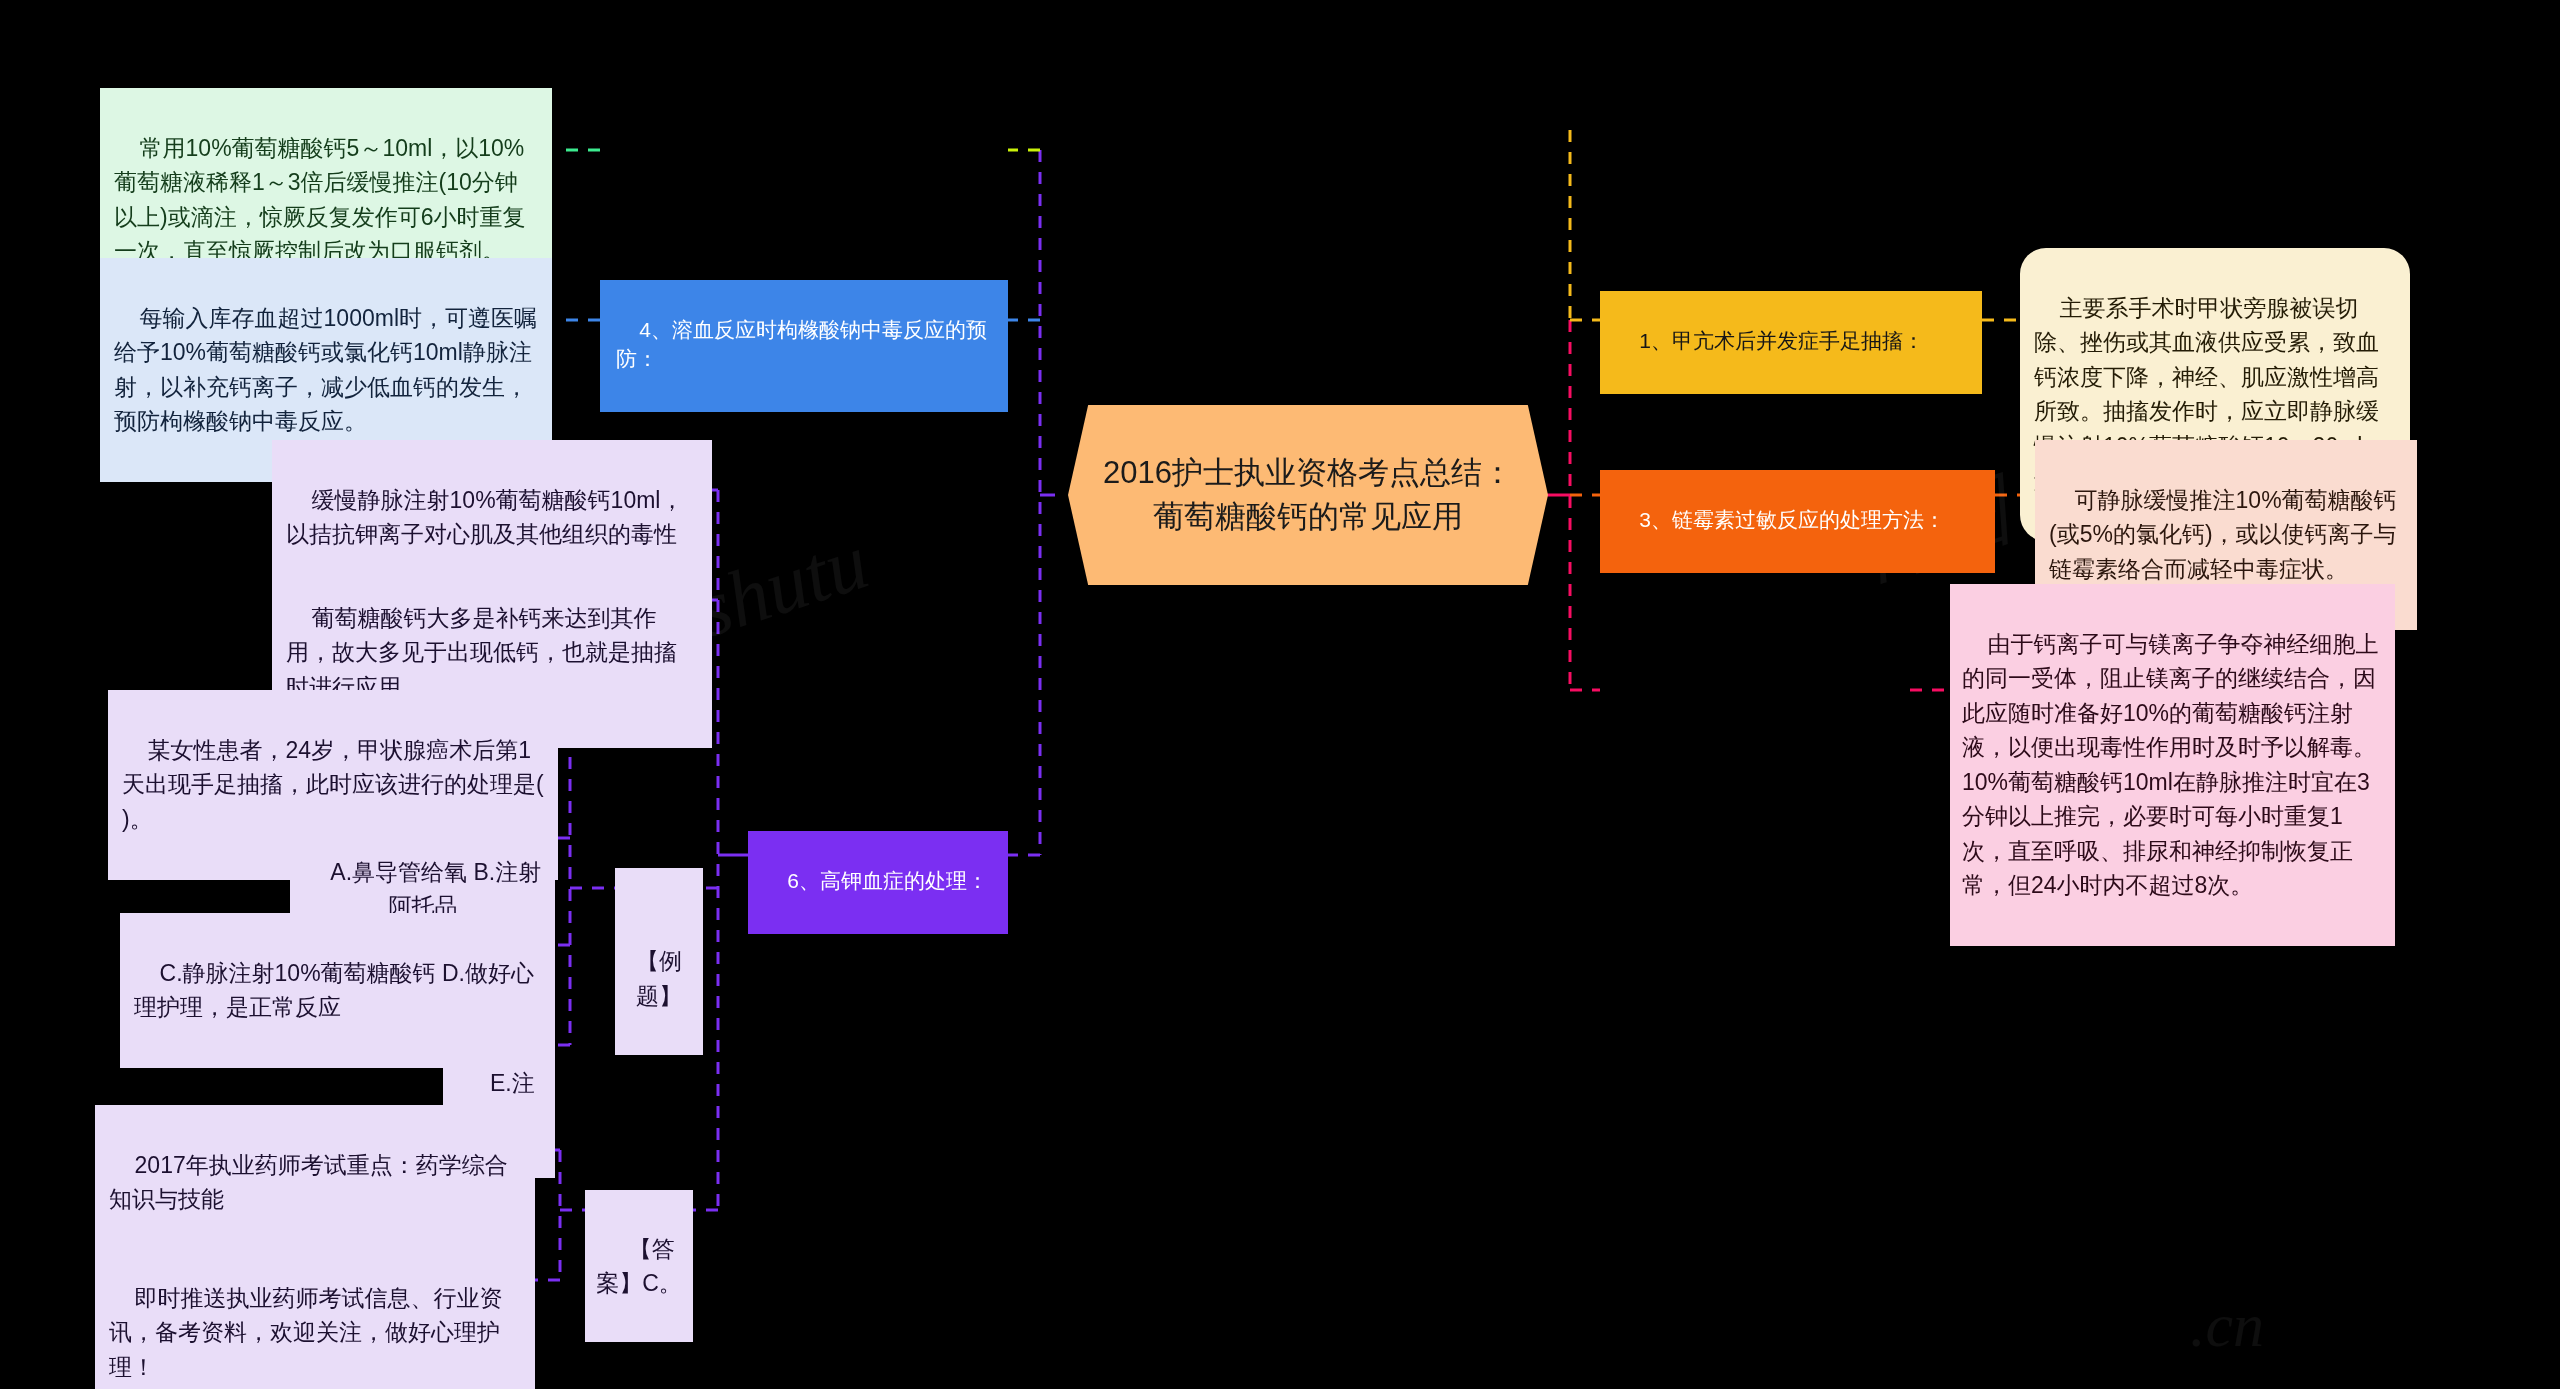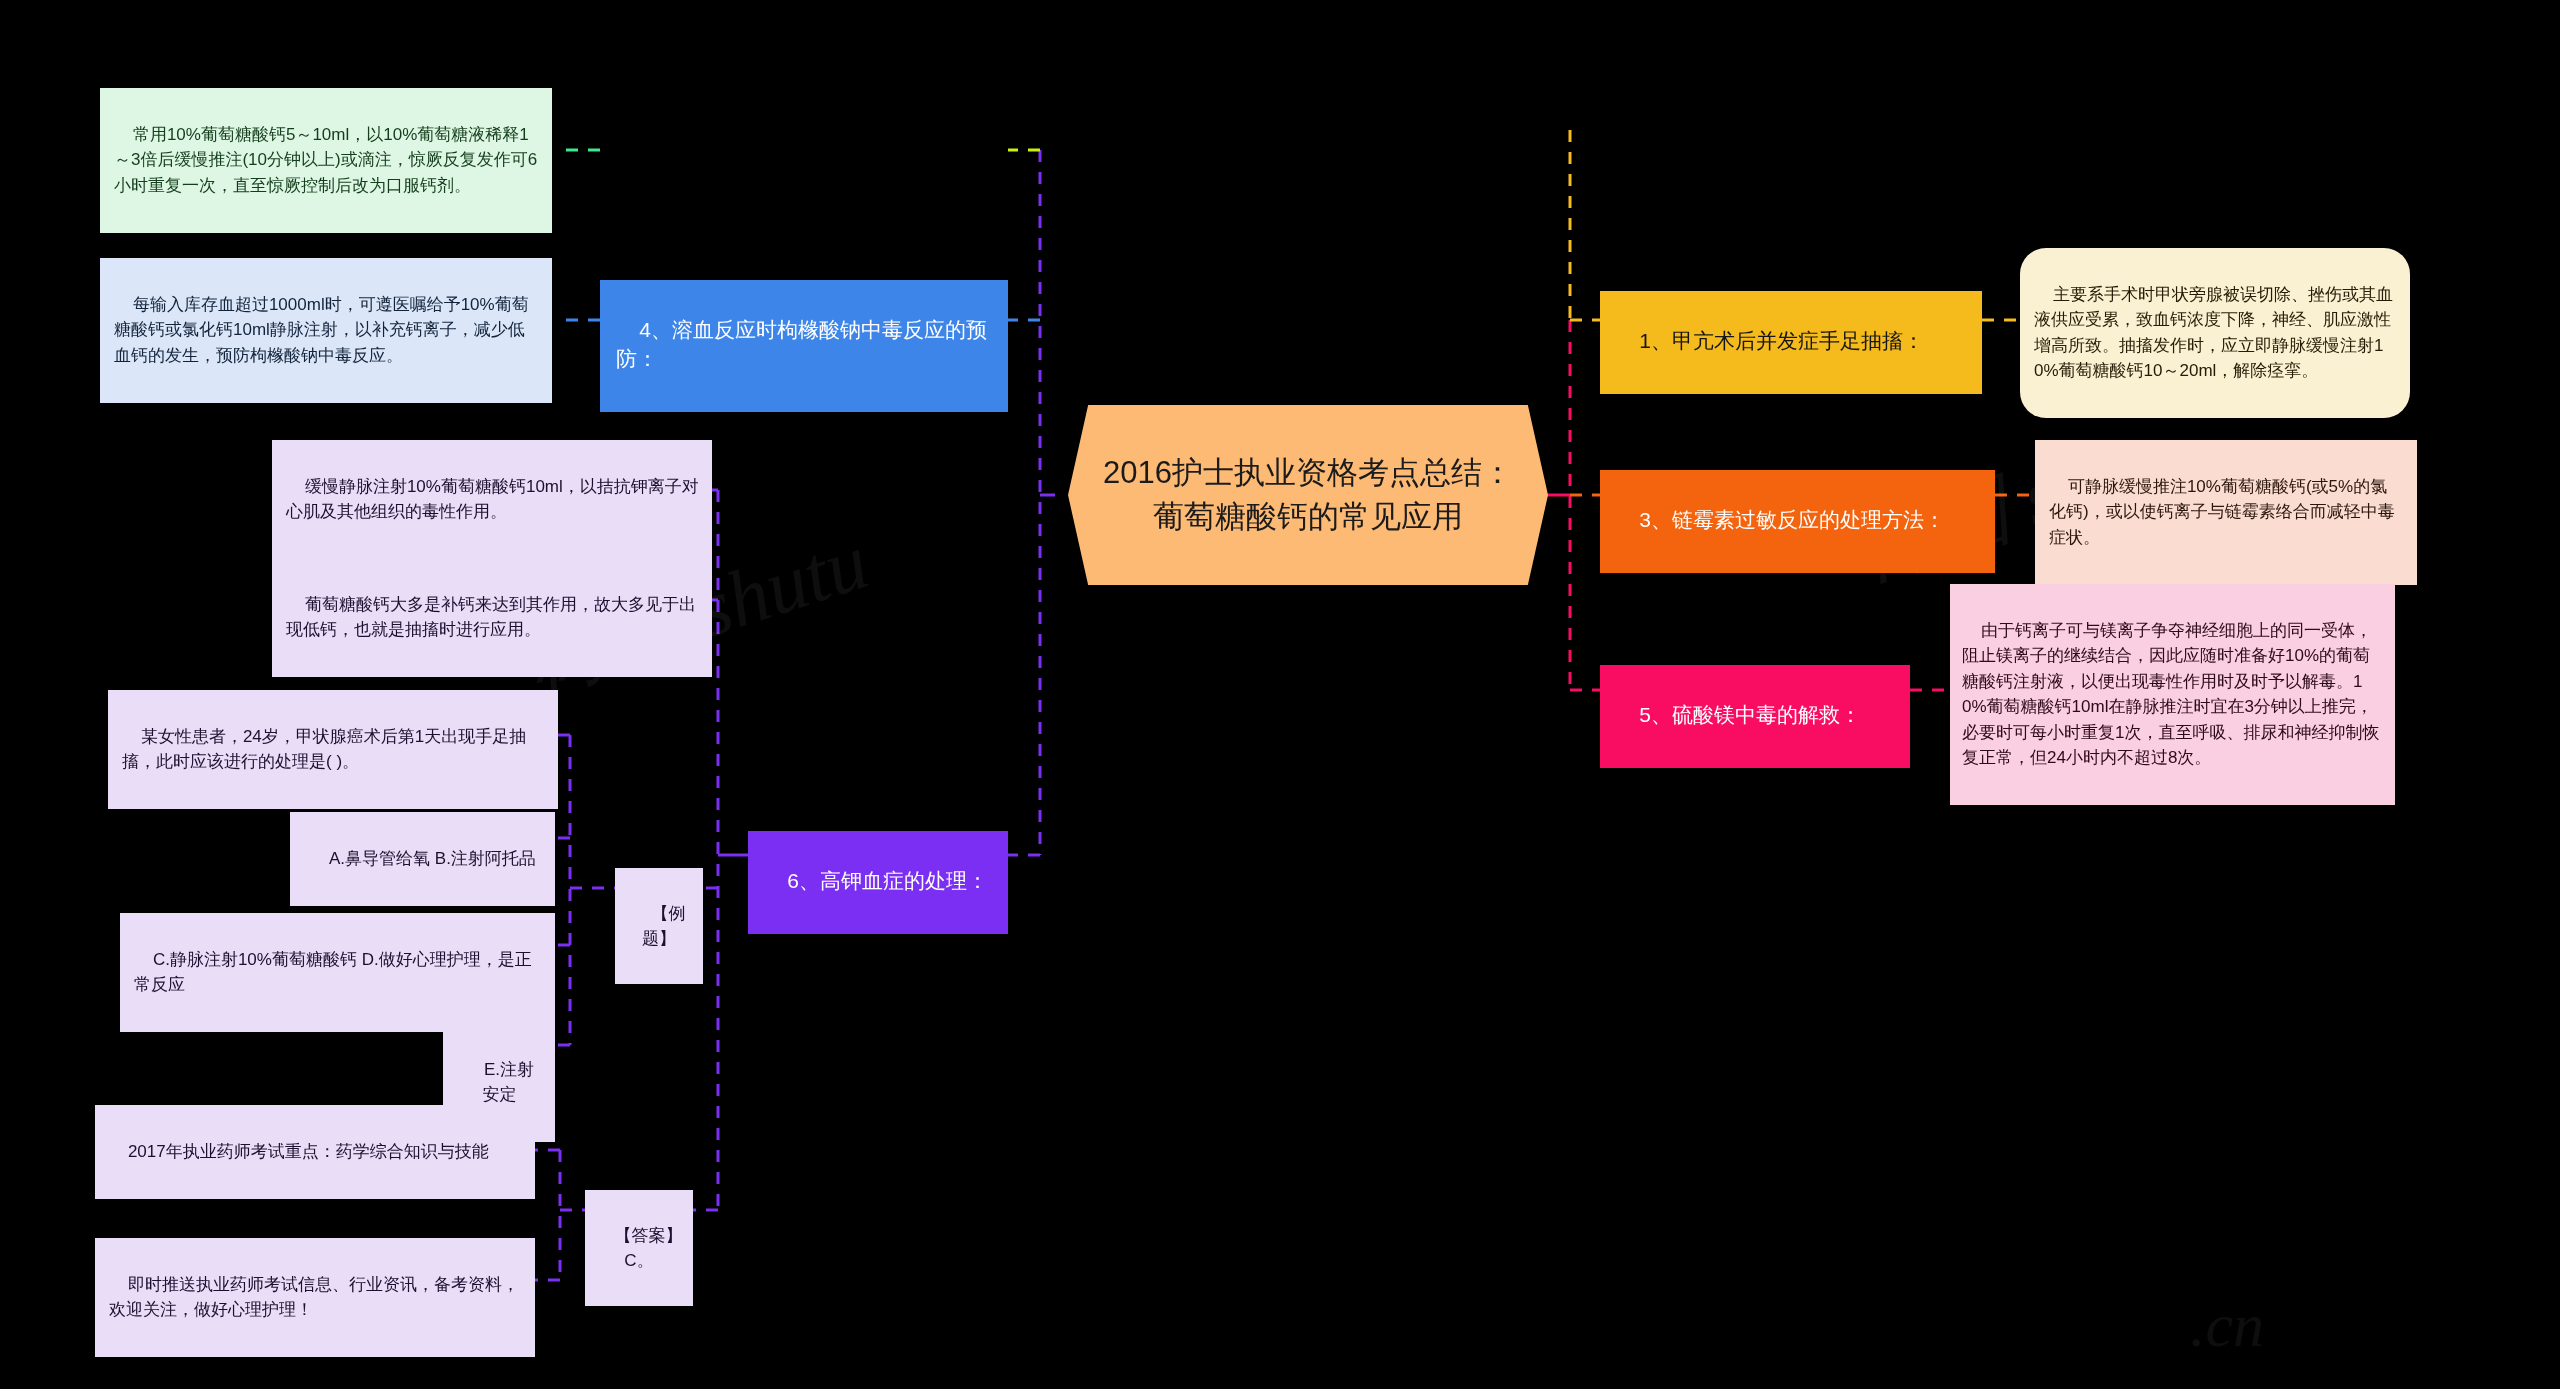--- a/index.html
+++ b/index.html
@@ -48,21 +48,21 @@
   }
   .topic.green  { background:#3ceb8f; color:#0d0d0d; }
   .topic.blue   { background:#3d85e8; color:#ffffff; }
   .topic.purple { background:#7b2ff2; color:#ffffff; }
   .topic.yellow { background:#f5ba1b; color:#161616; }
   .topic.orange { background:#f4630d; color:#ffffff; }
   .topic.pink   { background:#f80d62; color:#ffffff; }
 
   
   .note {
-    font-size: 17px;
+    font-size: 23px;
     padding: 8px 13px 9px 14px;
     line-height: 1.5;
   }
   .note.green-n   { background:#ddf7e4; color:#143d1b; }
   .note.blue-n    { background:#dbe7f8; color:#12233c; }
   .note.purple-n  { background:#e9ddf8; color:#1c1030; }
   .note.cream-n   { background:#faf0d2; color:#241c06; }
   .note.peach-n   { background:#fadcd0; color:#2b160d; }
   .note.pink-n    { background:#fbcfe2; color:#2c0a19;padding-left:12px; }
   .note.center-t  { text-align: center; }
@@ -143,23 +143,20 @@
     <span>主要系手术时甲状旁腺被误切除、挫伤或其血液供应受累，致血钙浓度下降，神经、肌应激性增高所致。抽搐发作时，应立即静脉缓慢注射10%葡萄糖酸钙10～20ml，解除痉挛。</span>
   </div>
 
   <div class="node topic orange" style="left:1600px; top:470px; width:395px;">
     <span>3、链霉素过敏反应的处理方法：</span>
   </div>
   <div class="node note peach-n" style="left:2035px; top:440px; width:382px;">
     <span>可静脉缓慢推注10%葡萄糖酸钙(或5%的氯化钙)，或以使钙离子与链霉素络合而减轻中毒症状。</span>
   </div>
 
-  <div class="node topic pink" style="left:1600px; top:665px; width:310px;">
-    <span>5、硫酸镁中毒的解救：</span>
-  </div>
   <div class="node note pink-n" style="left:1950px; top:584px; width:445px;">
     <span>由于钙离子可与镁离子争夺神经细胞上的同一受体，阻止镁离子的继续结合，因此应随时准备好10%的葡萄糖酸钙注射液，以便出现毒性作用时及时予以解毒。10%葡萄糖酸钙10ml在静脉推注时宜在3分钟以上推完，必要时可每小时重复1次，直至呼吸、排尿和神经抑制恢复正常，但24小时内不超过8次。</span>
   </div>
 
   <div class="node note green-n" style="left:100px; top:88px; width:452px;">
     <span>常用10%葡萄糖酸钙5～10ml，以10%葡萄糖液稀释1～3倍后缓慢推注(10分钟以上)或滴注，惊厥反复发作可6小时重复一次，直至惊厥控制后改为口服钙剂。</span>
   </div>
 
   <div class="node topic blue" style="left:600px; top:280px; width:408px;">
     <span>4、溶血反应时枸橼酸钠中毒反应的预防：</span>

